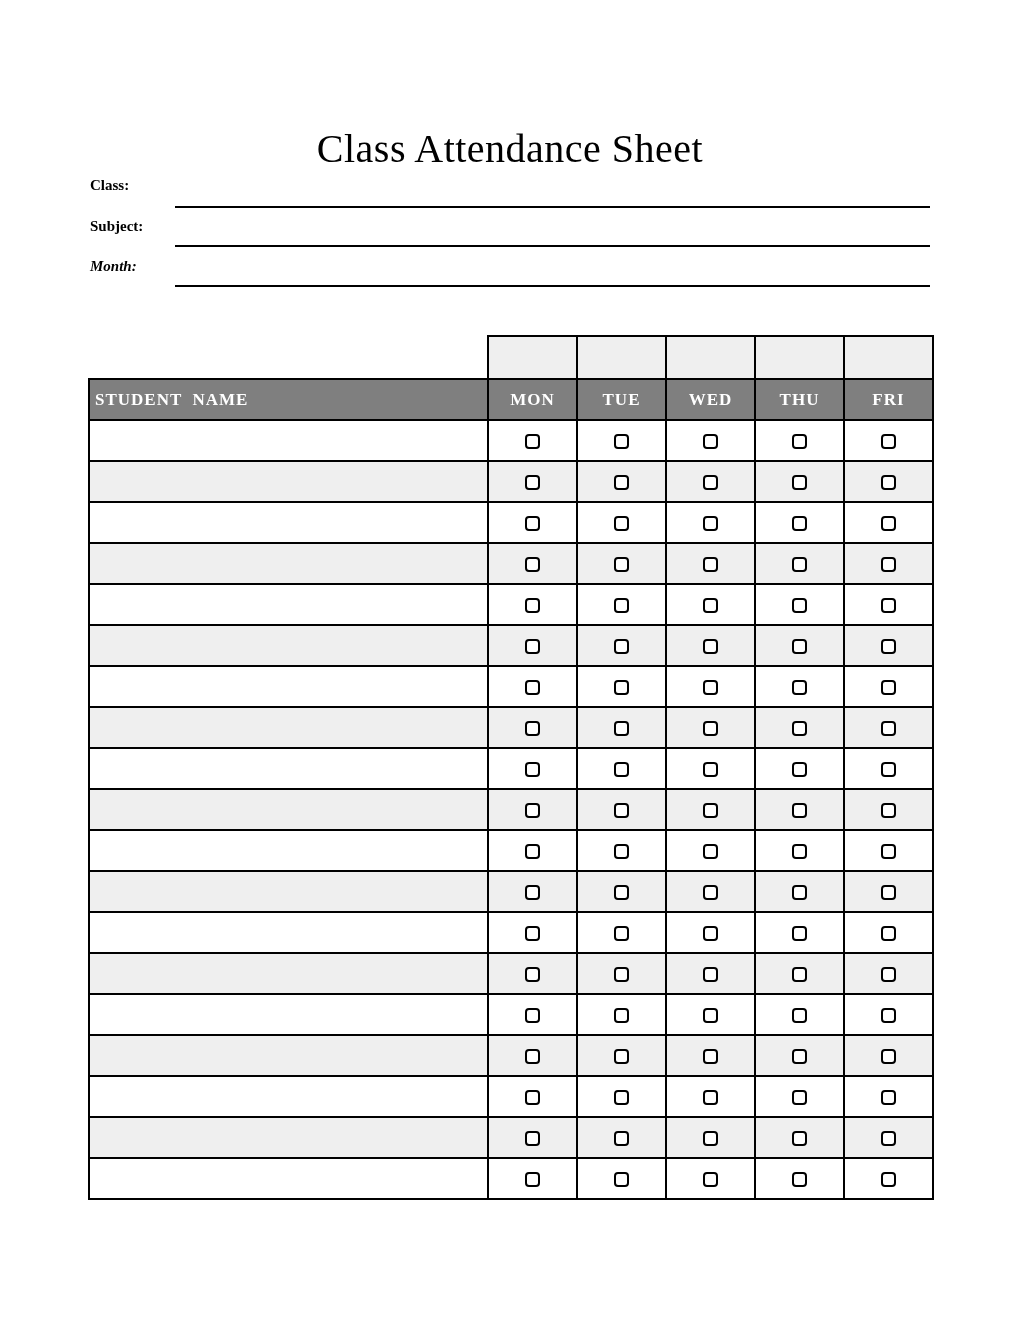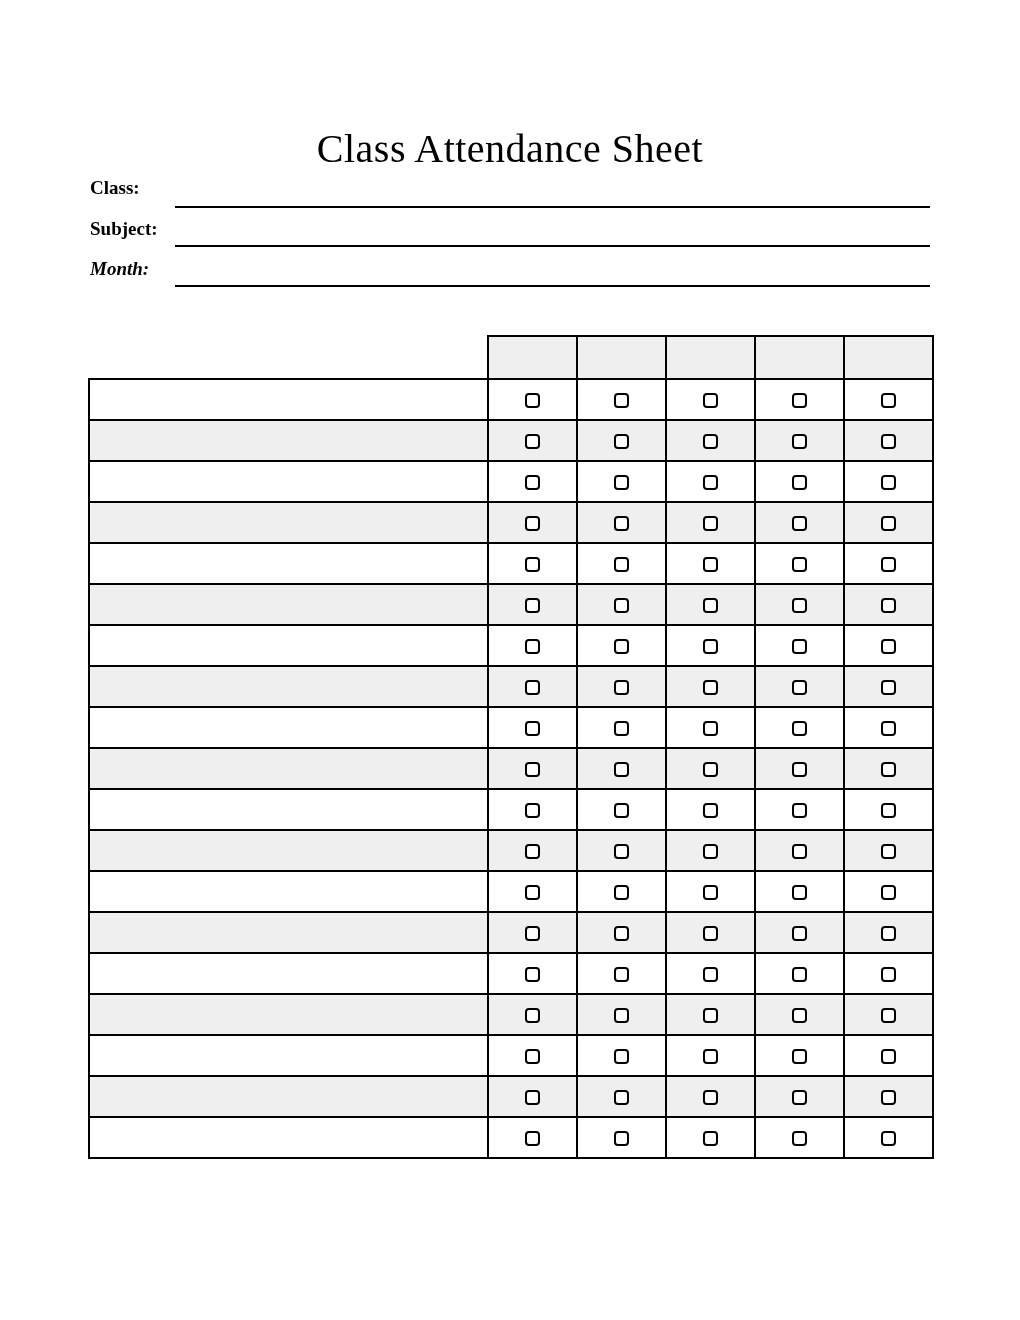--- a/index.html
+++ b/index.html
@@ -23,21 +23,21 @@
     text-align: center;
     font-size: 40px;
     font-weight: 400;
     letter-spacing: 0.5px;
   }
 
   
   .field-label {
     position: absolute;
     left: 90px;
-    font-size: 19px;
+    font-size: 15px;
     font-weight: 700;
   }
   .field-line {
     position: absolute;
     left: 175px;
     width: 755px;
     height: 0;
     border-bottom: 2px solid #000000;
   }
   .label-1 { top: 177px; }
@@ -124,20 +124,28 @@
   <table class="attendance-table">
     <tbody>
       <tr class="date-row">
         <td class="spacer-cell"></td>
         <td class="date-cell"></td>
         <td class="date-cell"></td>
         <td class="date-cell"></td>
         <td class="date-cell"></td>
         <td class="date-cell"></td>
       </tr>
+      <tr class="header-row">
+        <th class="name-header">STUDENT  NAME</th>
+        <th class="day-header">MON</th>
+        <th class="day-header">TUE</th>
+        <th class="day-header">WED</th>
+        <th class="day-header">THU</th>
+        <th class="day-header">FRI</th>
+      </tr>
 
     <tr class="body-row">
           <td></td>
           <td><span class="checkbox"></span></td>
           <td><span class="checkbox"></span></td>
           <td><span class="checkbox"></span></td>
           <td><span class="checkbox"></span></td>
           <td><span class="checkbox"></span></td>
         </tr>
         <tr class="body-row alt">

